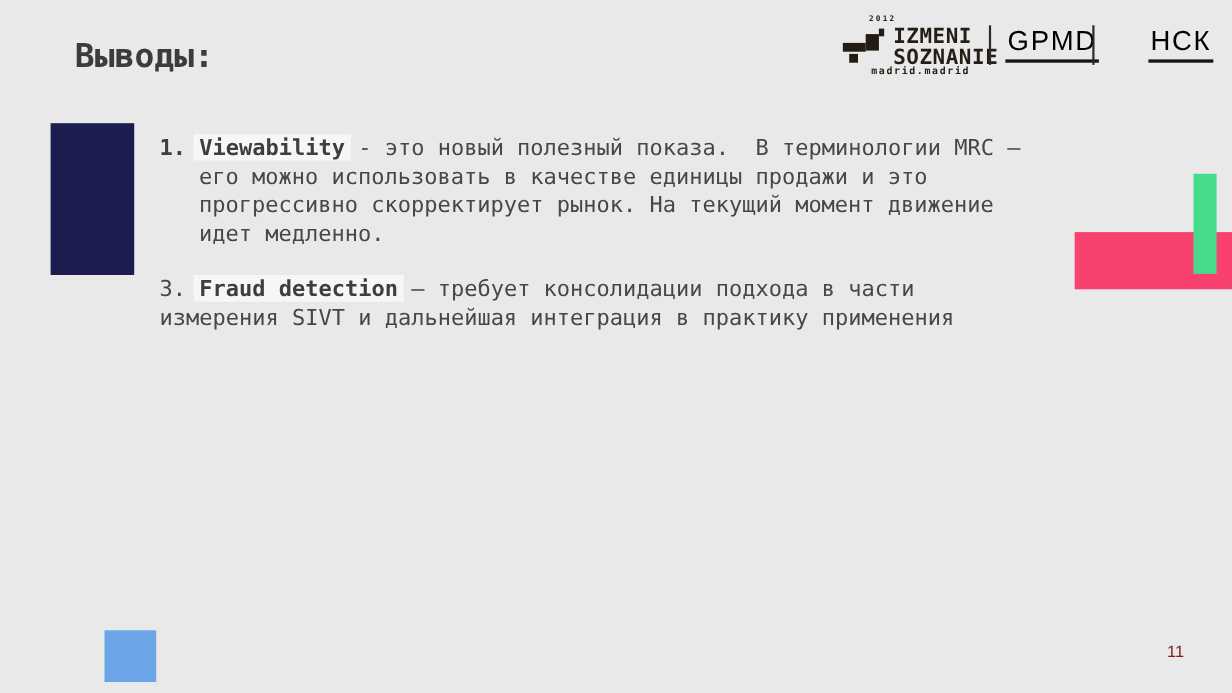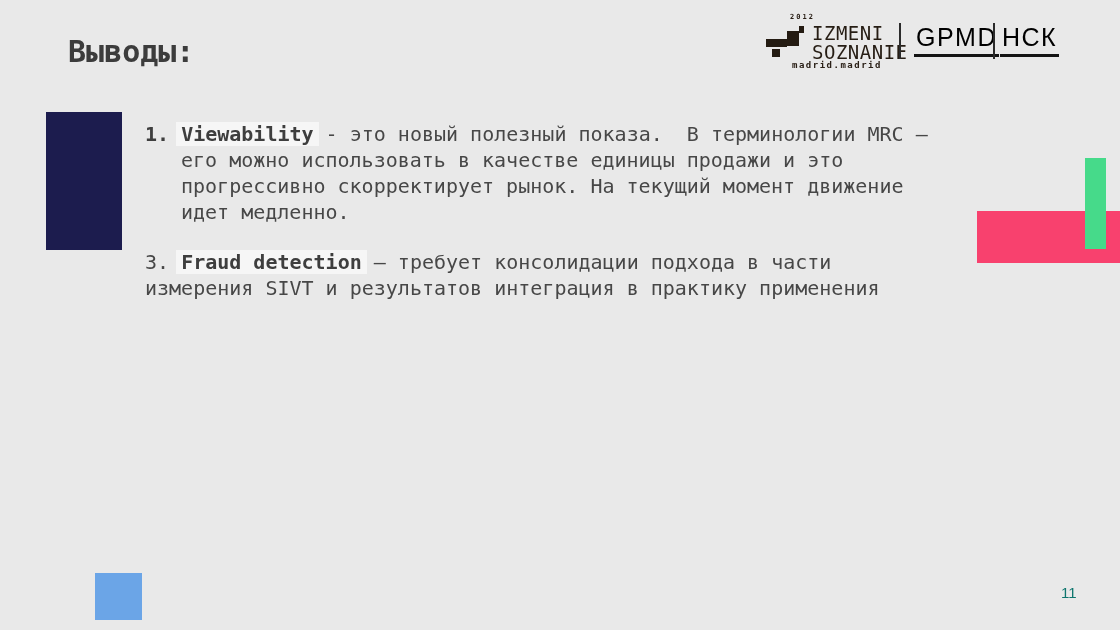--- a/index.html
+++ b/index.html
@@ -19,40 +19,40 @@
   }
 
   
   .px-icon { position:absolute; left:766px; top:24px; }
   .iz-year {
     position:absolute; left:790px; top:13px;
     font-size:7px; font-weight:bold; letter-spacing:2px; color:#2a2017;
   }
   .iz-lines {
     position:absolute; left:812px; top:24px;
-    font-size:19px; font-weight:normal; line-height:19px;
+    font-size:19px; font-weight:bold; line-height:19px;
     color:#261d14; letter-spacing:0.5px; white-space:nowrap;
   }
   .iz-sub {
     position:absolute; left:792px; top:60px;
     font-size:9px; font-weight:bold; letter-spacing:1.5px; color:#2a2017;
   }
   .logo-sep {
     position:absolute; top:23px; width:2px; height:36px; background:#2b2b2b;
   }
   .sep1 { left:899px; }
   .sep2 { left:993px; }
   .wordmark {
     position:absolute; top:25px;
     font-family:"Liberation Sans", sans-serif;
     font-size:25px; letter-spacing:1.5px; color:#000000;
     border-bottom:3px solid #141414; padding:0 2px 4px 2px; line-height:1;
   }
   .gpmd { left:914px; }
-  .nsk  { left:1000px; }
+  .nsk  { left:1044px; }
 
   
   .block { position:absolute; }
   .navy  { left:46px;  top:112px; width:76px;  height:138px; }
   .pink  { left:977px; top:211px; width:143px; height:52px; }
   .green { left:1085px;top:158px; width:21px;  height:91px; z-index:2; }
   .blue  { left:95px;  top:573px; width:47px;  height:47px; }
 
   
   .content {
@@ -63,21 +63,21 @@
   .item.hang { padding-left:36px; text-indent:-36px; }
   .b { font-weight:bold; color:#3e3e3e; }
   .hl {
     background:#f6f6f6;
     box-shadow:-5px 0 0 #f6f6f6, 5px 0 0 #f6f6f6;
   }
 
   .pagenum {
     position:absolute; left:1061px; top:584px;
     font-family:"Liberation Sans", sans-serif;
-    font-size:15px; color:#0f766e;
+    font-size:15px; color:#7f1d1d;
   }
 </style>
 </head>
 <body>
 
 <div class="slide">
 
   <h1 class="title">Выводы:</h1>
 
   <svg class="px-icon" width="38" height="34" viewBox="0 0 38 34">
@@ -100,18 +100,18 @@
   <div class="logo-sep sep2"></div>
   <div class="wordmark nsk">НСК</div>
 
   <div class="block navy" style="background-color: rgb(28, 28, 78);"></div>
   <div class="block pink" style="background-color: rgb(248, 65, 110);"></div>
   <div class="block green" style="background-color: rgb(70, 218, 138);"></div>
   <div class="block blue" style="background-color: rgb(107, 165, 231);"></div>
 
   <div class="content">
       <p class="item hang"><span class="b">1. </span><span class="b hl">Viewability</span><span> - это новый полезный показа.  В терминологии MRC – его можно использовать в качестве единицы продажи и это прогрессивно скорректирует рынок. На текущий момент движение идет медленно.</span></p>
-      <p class="item"><span>3. </span><span class="b hl">Fraud detection</span><span> – требует консолидации подхода в части измерения SIVT и результатов интеграция в практику применения</span></p>
+      <p class="item"><span>3. </span><span class="b hl">Fraud detection</span><span> – требует консолидации подхода в части измерения SIVT и дальнейшая интеграция в практику применения</span></p>
     </div>
 
   <div class="pagenum">11</div>
 
 </div>
 
 </body></html>

